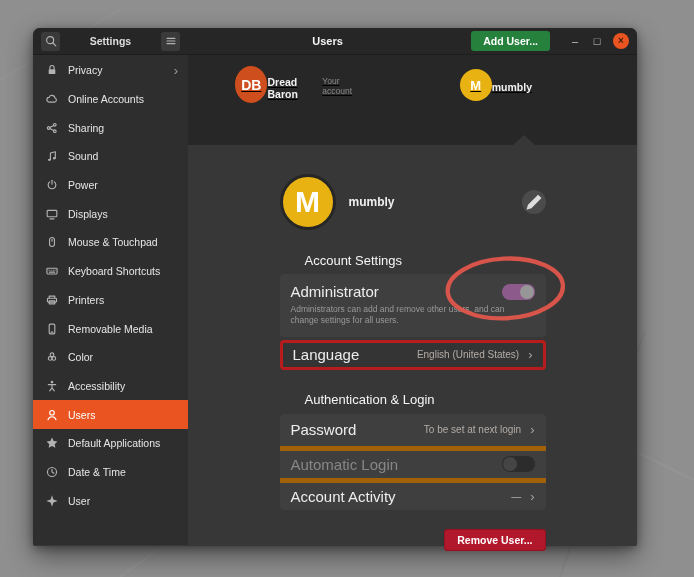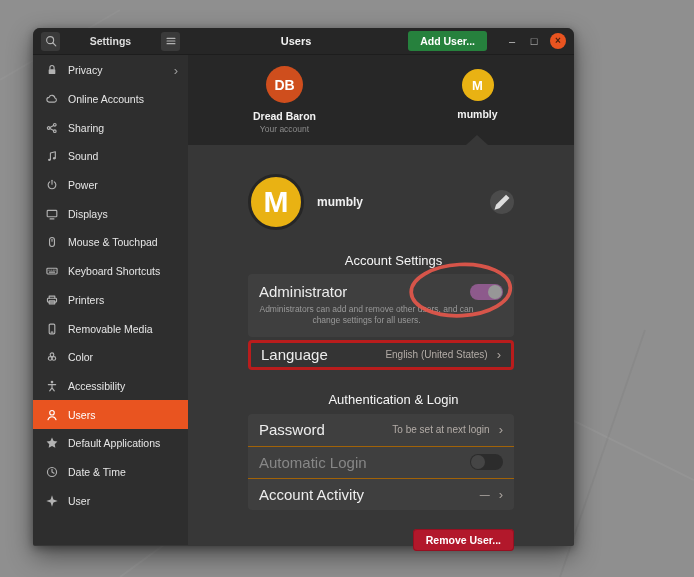--- a/index.html
+++ b/index.html
@@ -1,50 +1,50 @@
 <!DOCTYPE html>
 <html><head>
 <meta charset="utf-8">
 <style>
   * { margin:0; padding:0; box-sizing:border-box; }
   html,body { width:694px; height:577px; overflow:hidden; }
   body { background:#8f8f8f; font-family:"Liberation Sans", sans-serif; position:relative; }
   .wallpaper { position:absolute; inset:0; }
 
-  .window { position:absolute; left:33px; top:28px; width:541px; height:518px;
+  .window { position:absolute; left:33px; top:28px; width:604px; height:518px;
     background:#373737; border-radius:7px 7px 2px 2px;
     box-shadow:0 10px 26px rgba(0,0,0,.45), 0 2px 8px rgba(0,0,0,.35); }
 
   
   .titlebar { height:27px; background:#262626; border-radius:7px 7px 0 0; display:flex; align-items:center; border-bottom:1px solid #1d1d1d; }
   .tb-left { width:155px; flex:none; display:flex; align-items:center; padding:0 8px; }
   .sq-btn { width:19px; height:19px; background:#3a3a3a; border-radius:3px; display:flex; align-items:center; justify-content:center; color:#cfcfcf; }
   .sq-btn svg { width:12px; height:12px; }
   .app-title { flex:1; text-align:center; font-size:10.5px; font-weight:bold; color:#dedede; }
   .tb-right { flex:1; position:relative; display:flex; align-items:center; justify-content:flex-end; height:100%; }
   .panel-title { position:absolute; left:0; right:170px; text-align:center; font-size:11px; font-weight:bold; color:#f2f2f2; pointer-events:none; }
   .add-user-btn { background:#26813d; color:#fff; font-size:10.5px; font-weight:bold; padding:4px 12px; border-radius:3px; margin-right:14px; }
   .win-glyph { width:22px; text-align:center; color:#c9c9c9; font-size:11px; }
   .close-btn { width:16px; height:16px; border-radius:50%; background:#e95420; color:#47200e; font-size:10px; font-weight:bold; display:flex; align-items:center; justify-content:center; margin:0 8px 0 5px; line-height:1; }
 
   
-  .body-row { display:flex; height:490px;text-align:center; }
+  .body-row { display:flex; height:490px; }
   .sidebar { width:155px; flex:none; background:#2e2e2e; padding-top:1px; border-radius:0 0 0 2px; }
   .side-item { height:28.7px; display:flex; align-items:center; gap:9px; padding:0 10px 0 12px; color:#e6e6e6; font-size:10.5px; }
   .side-item.selected { background:#e95420; color:#fff; }
   .s-icon { width:14px; height:14px; flex:none; color:#b2b2b2; }
   .side-item.selected .s-icon { color:#fff; }
   .s-icon svg { width:14px; height:14px; display:block; }
   .s-chev { margin-left:auto; color:#9d9d9d; font-size:13px; line-height:1; }
 
   .main { flex:1; position:relative; background:#373737; display:flex; flex-direction:column; border-radius:0 0 2px 0; }
 
   
   .carousel { height:90px; flex:none; background:#272727; display:flex; justify-content:space-around; align-items:flex-start; padding-top:11px; position:relative; }
-  .cuser { display:flex; flex-direction:column; align-items:center; width:130px; }
+  .cuser { display:flex; flex-direction:row; align-items:center; width:130px;text-decoration:underline; }
   .c-avatar { border-radius:50%; color:#fff; font-weight:bold; display:flex; align-items:center; justify-content:center; }
   .cuser.primary .c-avatar { width:37px; height:37px; font-size:14px; }
   .cuser.other .c-avatar { width:32px; height:32px; font-size:13px; margin-top:3px; }
   .c-name { margin-top:7px; font-size:10.5px; font-weight:bold; color:#f2f2f2; }
   .c-sub { margin-top:2px; font-size:8.5px; color:#8b8b8b; }
   .sel-pointer { position:absolute; bottom:0; left:74.8%; transform:translateX(-50%); width:0; height:0;
     border-left:11px solid transparent; border-right:11px solid transparent; border-bottom:10px solid #373737; }
 
   
   .content { flex:1; display:flex; flex-direction:column; align-items:center; padding-top:26px; }
@@ -67,21 +67,21 @@
   .toggle.on { background:#8d5a8c; } .toggle.on .knob { right:1px; background:#979797; }
   .toggle.off { background:#2c2c2c; } .toggle.off .knob { left:1px; background:#454545; }
 
   .language-row { margin-top:3px; background:#343434; border:3px solid #b91c1c; border-radius:4px; height:30px; display:flex; align-items:center; justify-content:space-between; padding:0 10px;gap:28px; }
   .val-group { display:flex; align-items:center; gap:9px; }
   .row-value { font-size:10px; color:#b3aca7; }
   .chev { font-size:13px; color:#aba49f; line-height:1; }
 
   .auth-title { margin-top:22px; }
   .auth-box { margin-top:7px; }
-  .auth-row { height:32px; display:flex; align-items:center; justify-content:space-between; padding:0 11px; border-top:1px solid #a16207; }
+  .auth-row { height:32px; display:flex; align-items:center; justify-content:space-between; padding:0 11px; border-top:5px solid #a16207; }
   .auth-row:first-child { border-top:none; }
   .row-label.disabled { color:#878787; }
 
   .remove-row { margin-top:19px; display:flex; justify-content:flex-end; }
   .remove-btn { background:#b2182b; color:#fff; font-size:10.5px; font-weight:bold; padding:5px 13px; border-radius:4px; box-shadow:inset 0 0 0 1px #951021; }
 
   .annotation-svg { position:absolute; inset:0; width:100%; height:100%; pointer-events:none; }
 </style>
 </head>
 <body>

